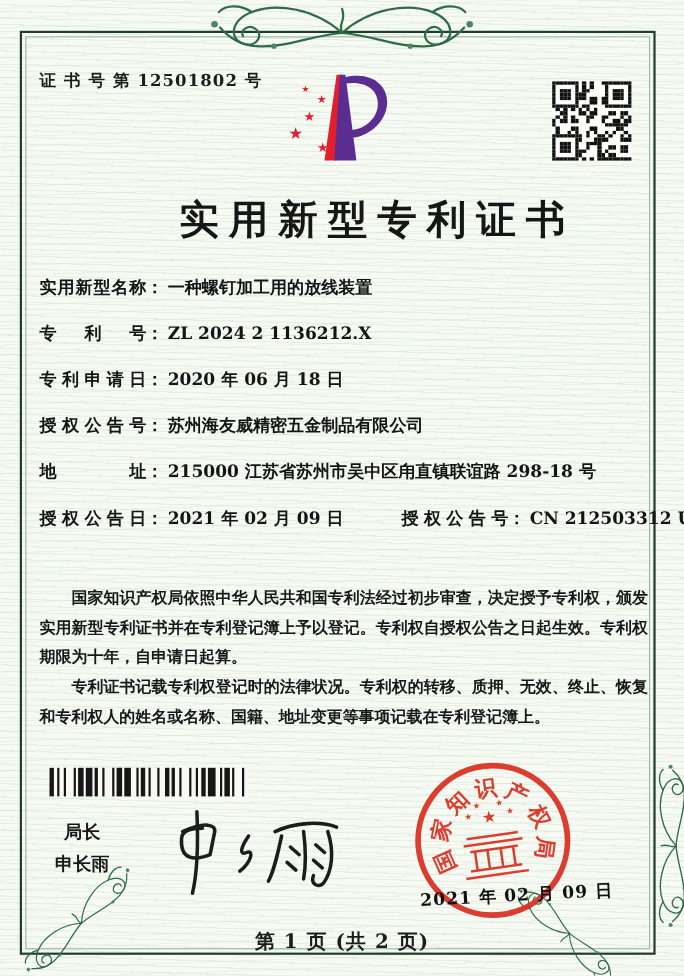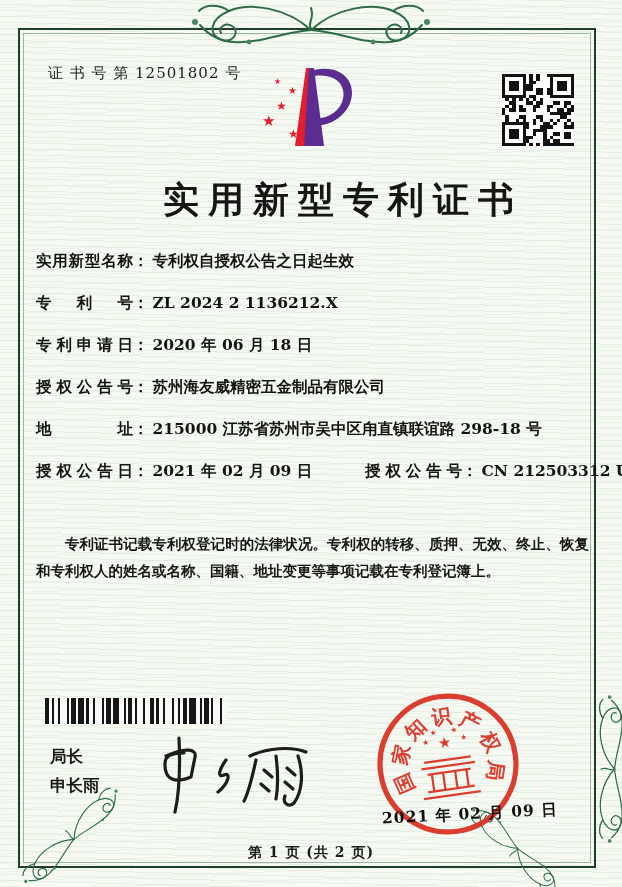--- a/index.html
+++ b/index.html
@@ -22,22 +22,22 @@
   }
   .frame-inner{
     position:absolute;left:3px;top:3px;right:3px;bottom:3px;
     border:1px solid #9bb5a2;
   }
   .ornaments{position:absolute;left:0;top:0;width:622px;height:887px;pointer-events:none;}
   .ornaments path,.ornaments circle{stroke:#2f6b46;fill:none;stroke-width:2;stroke-linecap:round;}
   .ornaments circle{fill:#4d8562;stroke:none;}
   
   .cert-no{
-    position:absolute;left:48px;top:64px;
-    font-size:15px;font-weight:400;color:#1c1c1c;letter-spacing:1px;
+    position:absolute;left:36px;top:64px;
+    font-size:15px;font-weight:700;color:#1c1c1c;letter-spacing:1px;
   }
   .logo{position:absolute;left:250px;top:60px;width:104px;height:92px;}
   .qr{
     position:absolute;left:502px;top:74px;width:72px;height:72px;
     display:grid;grid-template-columns:repeat(21,1fr);grid-template-rows:repeat(21,1fr);
     background:#fdfdfb;
   }
   .qr span{display:block;}
   .qr span.d{background:#121212;}
   .title{
@@ -57,39 +57,39 @@
   .body-text p{
     margin:0;font-size:14.5px;line-height:27px;color:#181818;
     text-align:justify;text-indent:2em;font-weight:600;
   }
   
   .barcode{
     position:absolute;left:45px;top:698px;width:181px;height:26px;
     display:flex;align-items:stretch;background:#f8f8f6;
   }
   .barcode i{display:block;}
-  .officer{position:absolute;left:50px;top:749px;font-size:16.5px;font-weight:600;color:#1a1a1a;line-height:1;}
+  .officer{position:absolute;left:50px;top:749px;font-size:16.5px;font-weight:600;color:#1a1a1a;line-height:1;text-align:center;}
   .officer .o2{margin-top:12px;}
   .signature{position:absolute;left:138px;top:730px;width:200px;height:92px;}
   .signature path{stroke:#1d1d1d;stroke-width:3.2;fill:none;stroke-linecap:round;stroke-linejoin:round;}
   .seal{
     position:absolute;left:374px;top:690px;width:148px;height:148px;
     transform:rotate(-8deg);opacity:0.92;
   }
   .seal .ring{fill:none;stroke:#d92f20;stroke-width:6;}
   .seal-char{fill:#d92f20;font-size:23px;font-weight:bold;font-family:"DejaVu Sans","Liberation Sans",sans-serif;}
   .seal .emblem{stroke:#d92f20;fill:none;stroke-width:2.6;}
   .seal .estar{fill:#d92f20;font-family:"DejaVu Sans",sans-serif;}
   .seal-date{
     position:absolute;left:382px;top:804px;font-size:15.5px;font-weight:bold;
     color:#111;letter-spacing:1px;transform:rotate(-3deg);z-index:5;
   }
   .footer{
     position:absolute;left:0;top:844px;width:622px;text-align:center;
-    font-size:14px;color:#1c1c1c;font-weight:600;letter-spacing:1px;
+    font-size:18px;color:#1c1c1c;font-weight:600;letter-spacing:1px;
   }
   
   .logo path.red{fill:#e31f2e;}
   .logo path.purple{fill:#5b2d91;}
   .logo text{fill:#e31f2e;font-family:"DejaVu Sans",sans-serif;}
 </style>
 </head>
 <body>
 
 <div class="page">
@@ -573,21 +573,21 @@
       <span class="d"></span>
       <span class="d"></span>
       <span class="d"></span>
       <span class="d"></span>
     </div>
 
   <div class="title">实用新型专利证书</div>
 
   <div class="fields">
     <div class="frow">
-      <span class="lbl">实用新型名称</span><span class="colon">：</span><span class="val">专利权自授权公告之日起生效</span>
+      <span class="lbl">实用新型名称</span><span class="colon">：</span><span class="val">一种螺钉加工用的放线装置</span>
     </div>
     <div class="frow">
       <span class="lbl">专利号</span><span class="colon">：</span><span class="val">ZL 2024 2 1136212.X</span>
     </div>
     <div class="frow">
       <span class="lbl">专利申请日</span><span class="colon">：</span><span class="val">2020 年 06 月 18 日</span>
     </div>
     <div class="frow">
       <span class="lbl">授权公告号</span><span class="colon">：</span><span class="val">苏州海友威精密五金制品有限公司</span>
     </div>
@@ -596,20 +596,21 @@
     </div>
     <div class="frow">
       <span class="lbl">授权公告日</span><span class="colon">：</span><span class="val">2021 年 02 月 09 日</span>
       <span class="grant-pair2">
         <span class="lbl">授权公告号</span><span class="colon">：</span><span class="val">CN 212503312 U</span>
       </span>
     </div>
   </div>
 
   <div class="body-text">
+    <p>国家知识产权局依照中华人民共和国专利法经过初步审查，决定授予专利权，颁发实用新型专利证书并在专利登记簿上予以登记。专利权自授权公告之日起生效。专利权期限为十年，自申请日起算。</p>
     <p>专利证书记载专利权登记时的法律状况。专利权的转移、质押、无效、终止、恢复和专利权人的姓名或名称、国籍、地址变更等事项记载在专利登记簿上。</p>
   </div>
 
   <div class="barcode" id="barcode">
       <i style="flex: 2 1 0%; background: rgb(22, 22, 22);"></i>
       <i style="flex: 1 1 0%; background: transparent;"></i>
       <i style="flex: 1 1 0%; background: rgb(22, 22, 22);"></i>
       <i style="flex: 2 1 0%; background: transparent;"></i>
       <i style="flex: 1 1 0%; background: rgb(22, 22, 22);"></i>
       <i style="flex: 3 1 0%; background: transparent;"></i>

